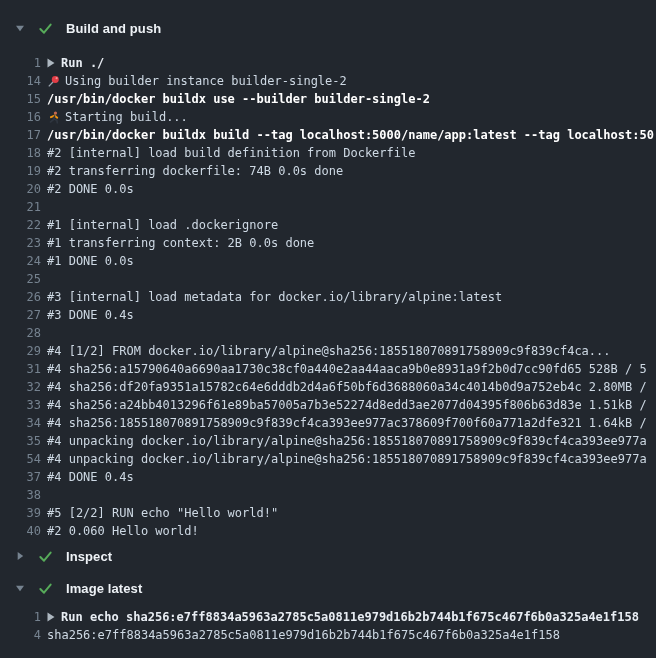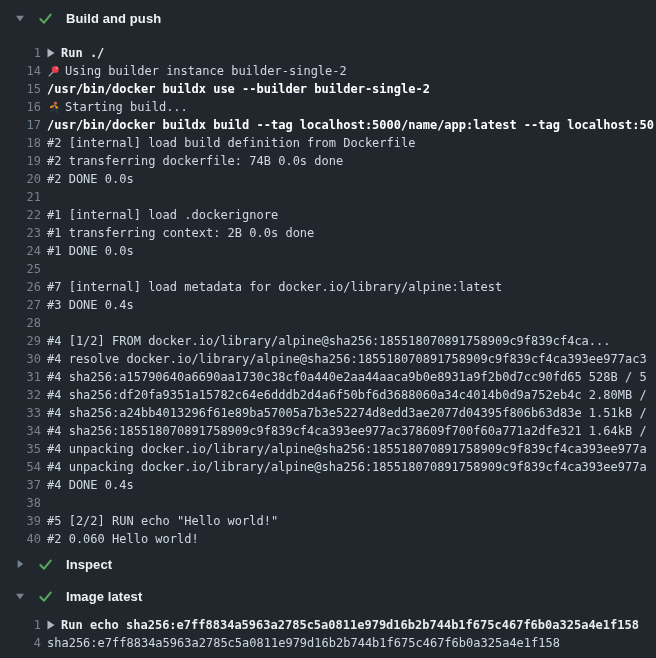--- a/index.html
+++ b/index.html
@@ -2,21 +2,21 @@
 <html><head>
 <meta charset="utf-8">
 <style>
   html, body {
     margin: 0; padding: 0;
     width: 656px; height: 658px;
     background: #22272e;
     overflow: hidden;
     font-family: "DejaVu Sans Mono", "Liberation Mono", monospace;
   }
-  .viewer { padding-top: 2px; }
+  .viewer { padding-top: 12px; }
 
   
   .section-header {
     height: 32px;
     display: flex;
     align-items: center;
     cursor: pointer;
   }
   .caret {
     margin-left: 14px;
@@ -108,25 +108,24 @@
                 </svg></span><span class="txt">Starting build...</span></span></div>
           <div class="log-row kind-command"><span class="line-num">17</span><span class="line-content"><span class="txt">/usr/bin/docker buildx build --tag localhost:5000/name/app:latest --tag localhost:50</span></span></div>
           <div class="log-row kind-plain"><span class="line-num">18</span><span class="line-content"><span class="txt">#2 [internal] load build definition from Dockerfile</span></span></div>
           <div class="log-row kind-plain"><span class="line-num">19</span><span class="line-content"><span class="txt">#2 transferring dockerfile: 74B 0.0s done</span></span></div>
           <div class="log-row kind-plain"><span class="line-num">20</span><span class="line-content"><span class="txt">#2 DONE 0.0s</span></span></div>
           <div class="log-row kind-plain"><span class="line-num">21</span><span class="line-content"><span class="txt"></span></span></div>
           <div class="log-row kind-plain"><span class="line-num">22</span><span class="line-content"><span class="txt">#1 [internal] load .dockerignore</span></span></div>
           <div class="log-row kind-plain"><span class="line-num">23</span><span class="line-content"><span class="txt">#1 transferring context: 2B 0.0s done</span></span></div>
           <div class="log-row kind-plain"><span class="line-num">24</span><span class="line-content"><span class="txt">#1 DONE 0.0s</span></span></div>
           <div class="log-row kind-plain"><span class="line-num">25</span><span class="line-content"><span class="txt"></span></span></div>
-          <div class="log-row kind-plain"><span class="line-num">26</span><span class="line-content"><span class="txt">#7 [internal] load metadata for docker.io/library/alpine:latest</span></span></div>
+          <div class="log-row kind-plain"><span class="line-num">26</span><span class="line-content"><span class="txt">#3 [internal] load metadata for docker.io/library/alpine:latest</span></span></div>
           <div class="log-row kind-plain"><span class="line-num">27</span><span class="line-content"><span class="txt">#3 DONE 0.4s</span></span></div>
           <div class="log-row kind-plain"><span class="line-num">28</span><span class="line-content"><span class="txt"></span></span></div>
           <div class="log-row kind-plain"><span class="line-num">29</span><span class="line-content"><span class="txt">#4 [1/2] FROM docker.io/library/alpine@sha256:185518070891758909c9f839cf4ca...</span></span></div>
-          <div class="log-row kind-plain"><span class="line-num">30</span><span class="line-content"><span class="txt">#4 resolve docker.io/library/alpine@sha256:185518070891758909c9f839cf4ca393ee977ac3</span></span></div>
           <div class="log-row kind-plain"><span class="line-num">31</span><span class="line-content"><span class="txt">#4 sha256:a15790640a6690aa1730c38cf0a440e2aa44aaca9b0e8931a9f2b0d7cc90fd65 528B / 5</span></span></div>
           <div class="log-row kind-plain"><span class="line-num">32</span><span class="line-content"><span class="txt">#4 sha256:df20fa9351a15782c64e6dddb2d4a6f50bf6d3688060a34c4014b0d9a752eb4c 2.80MB /</span></span></div>
           <div class="log-row kind-plain"><span class="line-num">33</span><span class="line-content"><span class="txt">#4 sha256:a24bb4013296f61e89ba57005a7b3e52274d8edd3ae2077d04395f806b63d83e 1.51kB /</span></span></div>
           <div class="log-row kind-plain"><span class="line-num">34</span><span class="line-content"><span class="txt">#4 sha256:185518070891758909c9f839cf4ca393ee977ac378609f700f60a771a2dfe321 1.64kB /</span></span></div>
           <div class="log-row kind-plain"><span class="line-num">35</span><span class="line-content"><span class="txt">#4 unpacking docker.io/library/alpine@sha256:185518070891758909c9f839cf4ca393ee977a</span></span></div>
           <div class="log-row kind-plain"><span class="line-num">54</span><span class="line-content"><span class="txt">#4 unpacking docker.io/library/alpine@sha256:185518070891758909c9f839cf4ca393ee977a</span></span></div>
           <div class="log-row kind-plain"><span class="line-num">37</span><span class="line-content"><span class="txt">#4 DONE 0.4s</span></span></div>
           <div class="log-row kind-plain"><span class="line-num">38</span><span class="line-content"><span class="txt"></span></span></div>
           <div class="log-row kind-plain"><span class="line-num">39</span><span class="line-content"><span class="txt">#5 [2/2] RUN echo "Hello world!"</span></span></div>
           <div class="log-row kind-plain"><span class="line-num">40</span><span class="line-content"><span class="txt">#2 0.060 Hello world!</span></span></div>

